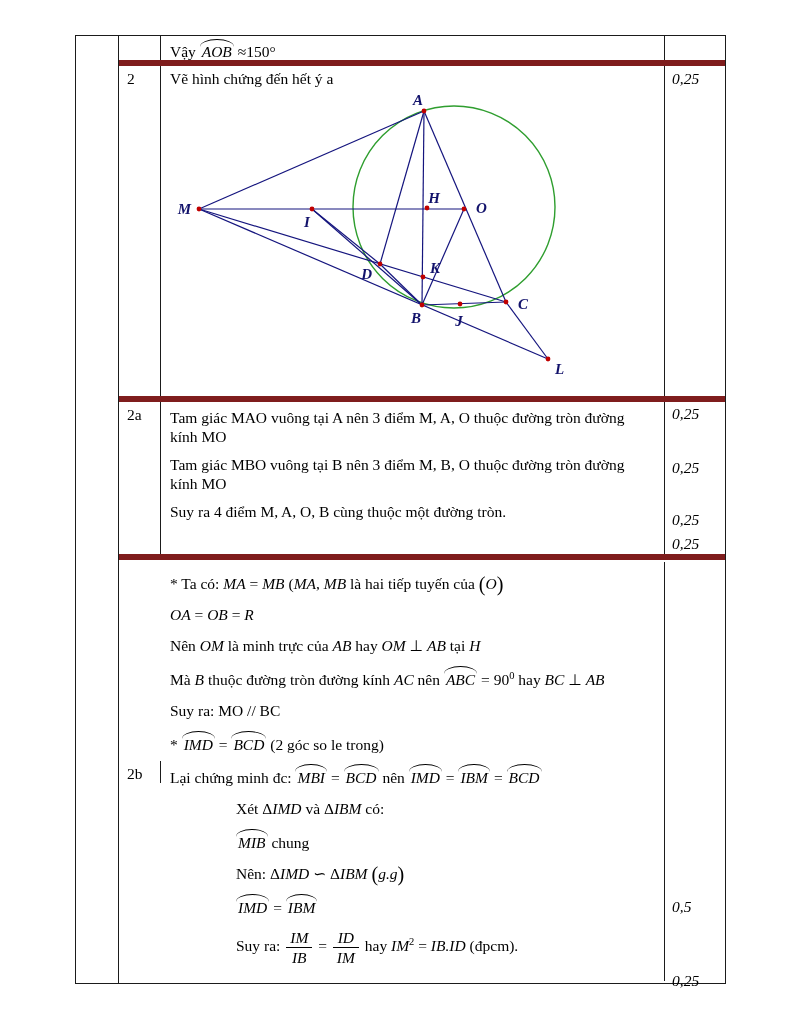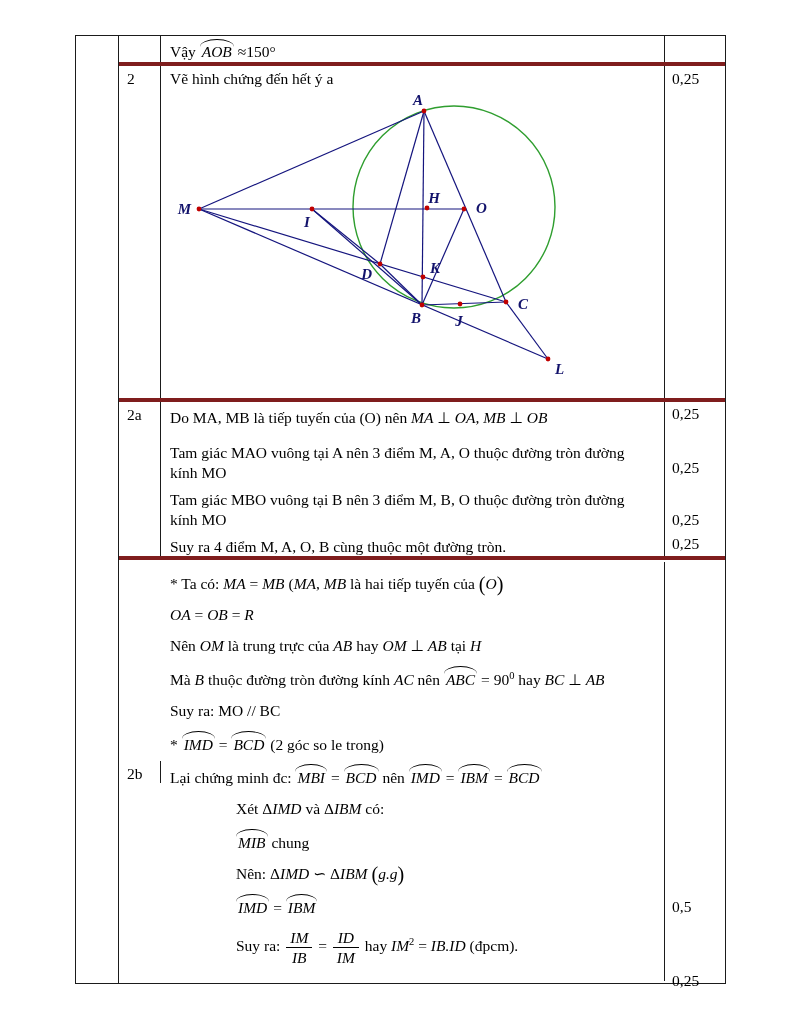--- a/index.html
+++ b/index.html
@@ -7,25 +7,25 @@
   body {
     width:792px; height:1024px; background:#ffffff; position:relative;
     font-family:"Liberation Serif", serif; font-size:15.5px; color:#000;
   }
   .table {
     position:absolute; left:75px; top:35px; width:651px; height:949px;
     border:1px solid #1b1b1b; display:flex; background:#fff;
   }
   .spacer-col { width:43px; border-right:1px solid #1b1b1b; }
   .main-col { flex:1; display:flex; flex-direction:column; }
-  .trow { display:flex; border-bottom:4px solid #7f1d1d; }
+  .trow { display:flex; border-bottom:6px solid #7f1d1d; }
   .trow:last-child { border-bottom:none;align-items:center; }
   .cell-id { width:42px; border-right:1px solid #1b1b1b; padding:4px 2px 0 8px; font-size:15.5px; }
   .cell-main { flex:1; border-right:1px solid #1b1b1b; padding:4px 9px; position:relative; }
-  .cell-score { width:60px; position:relative; padding:4px 7px; }
+  .cell-score { width:60px; position:relative; padding:4px 7px;font-style:italic; }
   .r1 { height:30px; }
   .r2 { height:336px; }
   .r2a { height:158px;justify-content:space-between; }
   .r2b { flex:1; }
 
   .p-m { font-style:italic; }
   .p-arc { font-style:italic; position:relative; display:inline-block; padding:3px 2px 0; }
   .p-arc::before {
     content:""; position:absolute; left:0; right:0; top:-1px; height:7px;
     border-top:1.4px solid #000;
@@ -117,39 +117,38 @@
         </svg>
       </div>
       <div class="cell-score">
         <span class="score-abs" style="top:4px">0,25</span>
       </div>
     </div>
 
     <div class="trow r2a">
       <div class="cell-id">2a</div>
       <div class="cell-main">
-        <div class="ln mbL"><span class="p-t">Do MA, MB là tiếp tuyến của (O) nên  </span><span class="p-m">MA</span><span class="p-t"> ⊥ </span><span class="p-m">OA</span><span class="p-t">, </span><span class="p-m">MB</span><span class="p-t"> ⊥ </span><span class="p-m">OB</span></div>
         <div class="ln"><span class="p-t">Tam giác MAO vuông tại A nên 3 điểm M, A, O thuộc đường tròn đường kính MO</span></div>
         <div class="ln"><span class="p-t">Tam giác MBO vuông tại B nên 3 điểm M, B, O thuộc đường tròn đường kính MO</span></div>
         <div class="ln"><span class="p-t">Suy ra 4 điểm M, A, O, B cùng thuộc một đường tròn.</span></div>
       </div>
       <div class="cell-score">
         <span class="score-abs" style="top:3px">0,25</span>
         <span class="score-abs" style="top:57px">0,25</span>
         <span class="score-abs" style="top:109px">0,25</span>
         <span class="score-abs" style="top:133px">0,25</span>
       </div>
     </div>
 
     <div class="trow r2b">
       <div class="cell-id">2b</div>
       <div class="cell-main">
         <div class="bl" style="margin-top:8px"><span class="p-t">* Ta có:  </span><span class="p-m">MA</span><span class="p-t"> = </span><span class="p-m">MB</span><span class="p-t"> (</span><span class="p-m">MA</span><span class="p-t">, </span><span class="p-m">MB</span><span class="p-t"> là hai tiếp tuyến của </span><span class="p-big">(</span><span class="p-m">O</span><span class="p-big">)</span></div>
         <div class="bl"><span class="p-m">OA</span><span class="p-t"> = </span><span class="p-m">OB</span><span class="p-t"> = </span><span class="p-m">R</span></div>
-        <div class="bl"><span class="p-t">Nên </span><span class="p-m">OM</span><span class="p-t"> là trung trực của </span><span class="p-m">AB</span><span class="p-t"> hay </span><span class="p-m">OM</span><span class="p-t"> ⊥ </span><span class="p-m">AB</span><span class="p-t"> tại </span><span class="p-m">H</span></div>
+        <div class="bl"><span class="p-t">Nên </span><span class="p-m">OM</span><span class="p-t"> là minh trực của </span><span class="p-m">AB</span><span class="p-t"> hay </span><span class="p-m">OM</span><span class="p-t"> ⊥ </span><span class="p-m">AB</span><span class="p-t"> tại </span><span class="p-m">H</span></div>
         <div class="bl"><span class="p-t">Mà </span><span class="p-m">B</span><span class="p-t"> thuộc đường tròn đường kính </span><span class="p-m">AC</span><span class="p-t"> nên </span><span class="p-arc">ABC</span><span class="p-t"> = 90</span><span class="p-sup">0</span><span class="p-t"> hay </span><span class="p-m">BC</span><span class="p-t"> ⊥ </span><span class="p-m">AB</span></div>
         <div class="bl"><span class="p-t">Suy ra: MO // BC</span></div>
         <div class="bl"><span class="p-t">* </span><span class="p-arc">IMD</span><span class="p-t"> = </span><span class="p-arc">BCD</span><span class="p-t">  (2 góc so le trong)</span></div>
         <div class="bl"><span class="p-t">Lại chứng minh đc: </span><span class="p-arc">MBI</span><span class="p-t"> = </span><span class="p-arc">BCD</span><span class="p-t"> nên </span><span class="p-arc">IMD</span><span class="p-t"> = </span><span class="p-arc">IBM</span><span class="p-t"> = </span><span class="p-arc">BCD</span></div>
         <div class="bl indent"><span class="p-t">Xét Δ</span><span class="p-m">IMD</span><span class="p-t"> và Δ</span><span class="p-m">IBM</span><span class="p-t"> có:</span></div>
         <div class="bl indent"><span class="p-arc">MIB</span><span class="p-t"> chung</span></div>
         <div class="bl indent"><span class="p-t">Nên: Δ</span><span class="p-m">IMD</span><span class="p-t"> ∽ Δ</span><span class="p-m">IBM</span><span class="p-t"> </span><span class="p-big">(</span><span class="p-m">g.g</span><span class="p-big">)</span></div>
         <div class="bl indent"><span class="p-arc">IMD</span><span class="p-t"> = </span><span class="p-arc">IBM</span></div>
         <div class="bl indent fr-line"><span class="p-t">Suy ra: </span><span class="frac"><span class="num">IM</span><span class="den">IB</span></span><span class="p-t"> = </span><span class="frac"><span class="num">ID</span><span class="den">IM</span></span><span class="p-t"> hay </span><span class="p-m">IM</span><span class="p-sup">2</span><span class="p-t"> = </span><span class="p-m">IB.ID</span><span class="p-t"> (đpcm).</span></div>
       </div>

